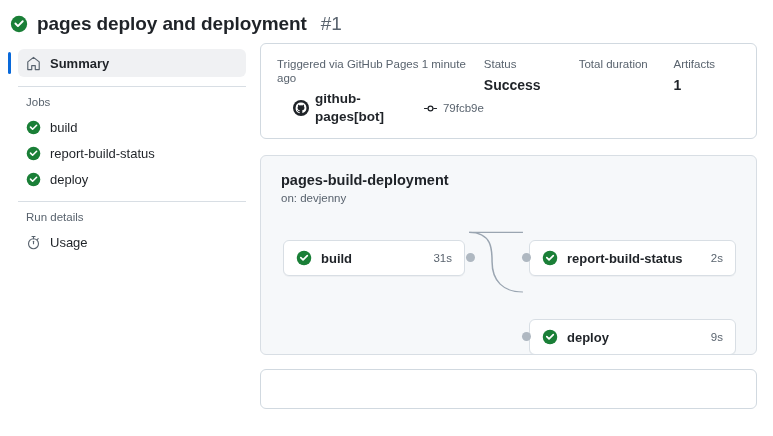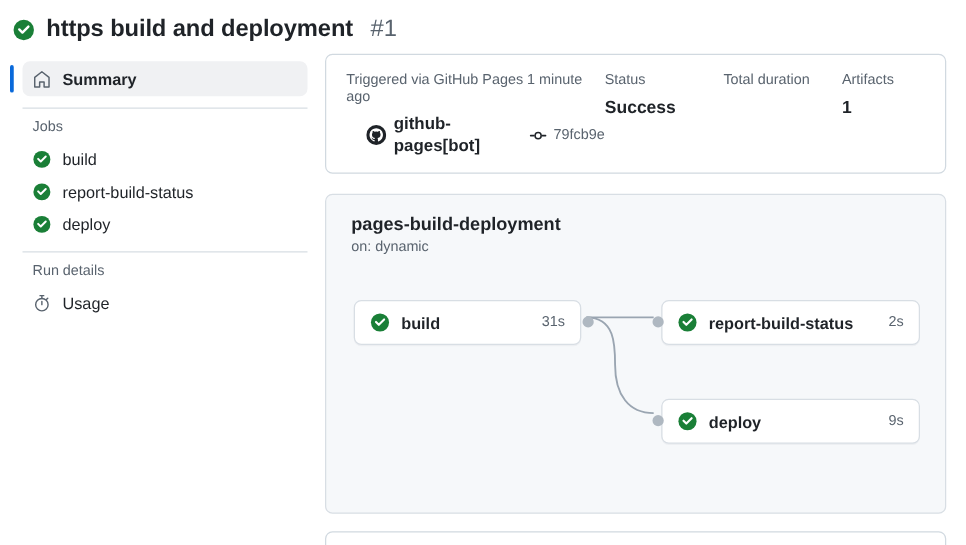--- a/index.html
+++ b/index.html
@@ -102,21 +102,21 @@
   .info-label{font-size:11.5px;color:var(--muted);line-height:14px;}
   .info-value{font-size:14px;font-weight:700;color:var(--fg);display:flex;align-items:center;line-height:18px;}
   .actor{display:flex;align-items:center;gap:6px;padding-left:16px;}
   .actor-name{font-size:13.5px;font-weight:700;}
   .sha{display:flex;align-items:center;gap:5px;margin-left:9px;}
   .sha-text{font-size:11.5px;font-weight:400;color:var(--muted);}
 
   
   .graph-card{
     margin-top:16px;
-    width:497px;height:256px;
+    width:497px;height:200px;
     background:var(--subtle);
     border:1px solid var(--border-soft);
     border-radius:6px;
     position:relative;
     overflow:hidden;
   }
   .wf-title{
     position:absolute;left:20px;top:16px;
     font-size:14.5px;font-weight:700;color:var(--fg);
   }
@@ -161,21 +161,21 @@
 </head>
 <body>
 
 <div class="page-head">
   <span class="ico">
     <svg width="18" height="18" viewBox="0 0 16 16" aria-hidden="true">
       <circle cx="8" cy="8" r="7.25" fill="#1a7f37"></circle>
       <path d="M11.3 5.6 7.05 9.85 4.8 7.6" fill="none" stroke="#fff" stroke-width="1.7" stroke-linecap="round" stroke-linejoin="round"></path>
     </svg>
   </span>
-  <span class="page-title">https build and deployment</span>
+  <span class="page-title">pages deploy and deployment</span>
   <span class="run-number">#1</span>
 </div>
 
 <div class="layout">
 
   <div class="sidebar">
 
     <div class="nav-item active">
       <span class="ico">
         <svg width="15" height="15" viewBox="0 0 16 16" aria-hidden="true">
@@ -279,21 +279,21 @@
         <div class="info-col c4">
           <span class="info-label">Artifacts</span>
           <span class="info-value">1</span>
         </div>
 
       </div>
     </div>
 
     <div class="graph-card">
       <div class="wf-title">pages-build-deployment</div>
-      <div class="wf-sub">on: dynamic</div>
+      <div class="wf-sub">on: devjenny</div>
 
       <div class="graph">
 
         <svg class="edges" viewBox="0 0 497 262" preserveAspectRatio="none">
           <path d="M209 101 L263 101" fill="none" stroke="#9aa5b1" stroke-width="1.5"></path>
           <path d="M209 101 C 232 101, 232 124, 232 140 C 232 165, 243 180, 263 180" fill="none" stroke="#9aa5b1" stroke-width="1.5"></path>
         </svg>
 
         <div class="node" style="left:22px;top:84px;width:182px;">
           <div class="node-row">

